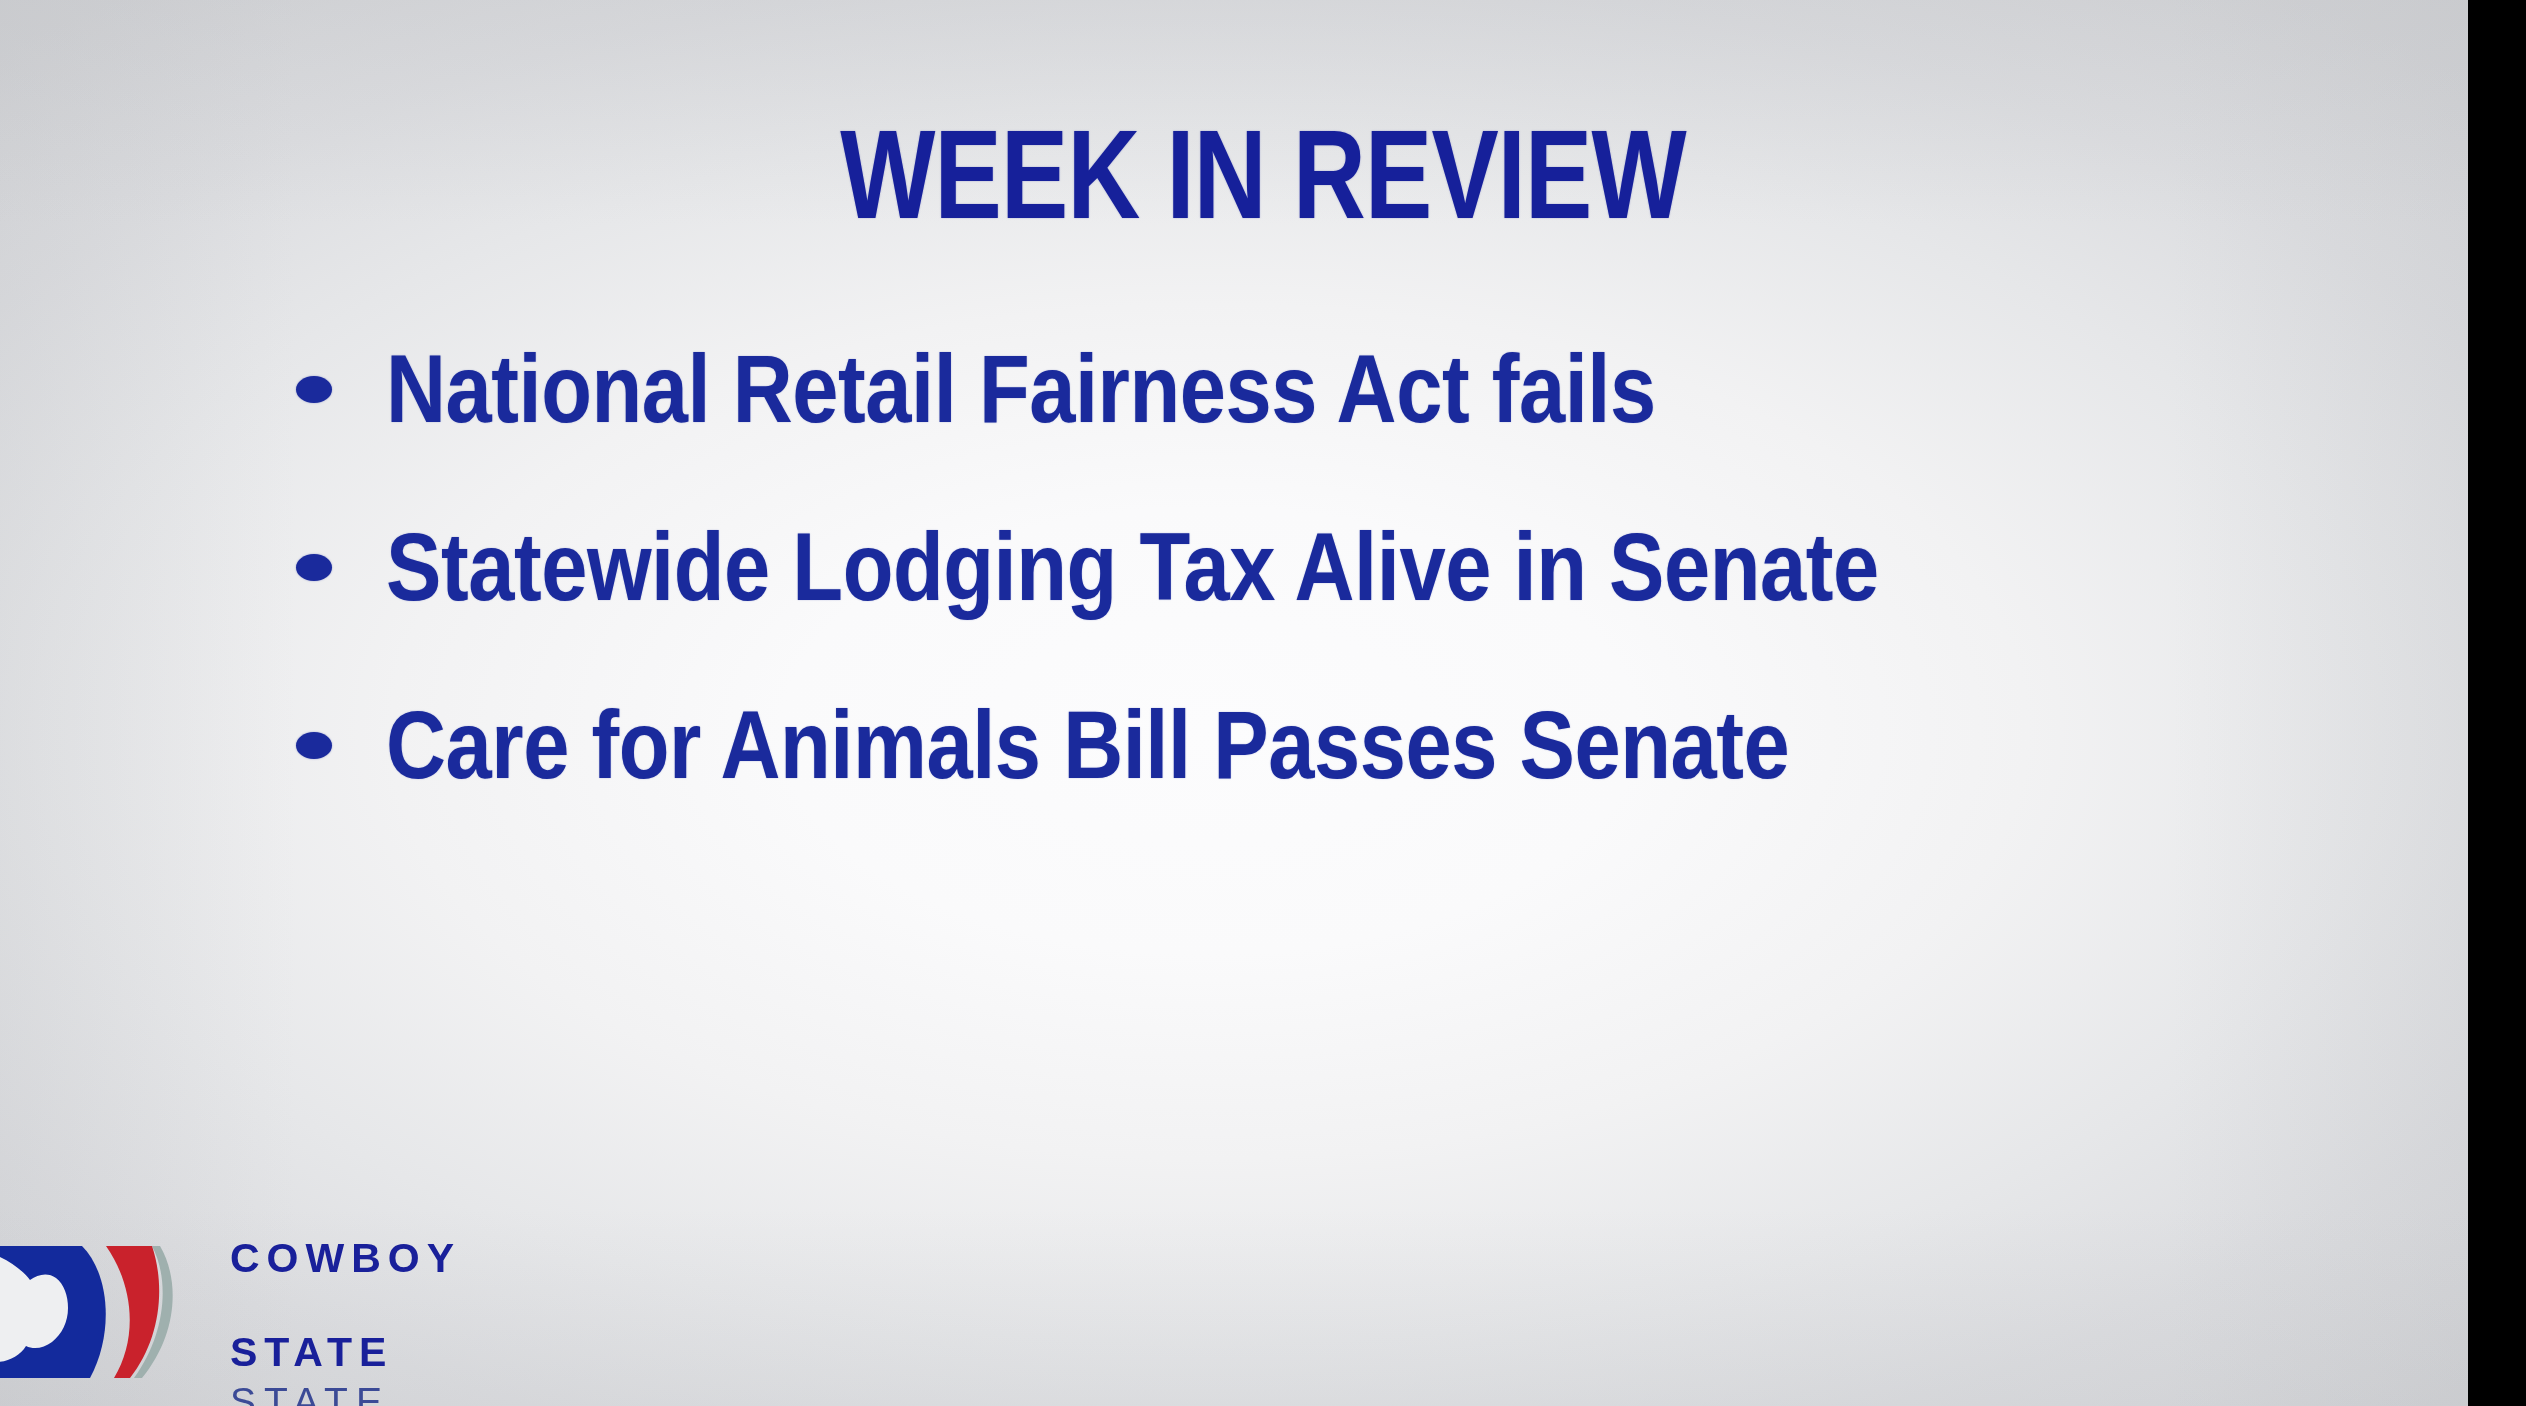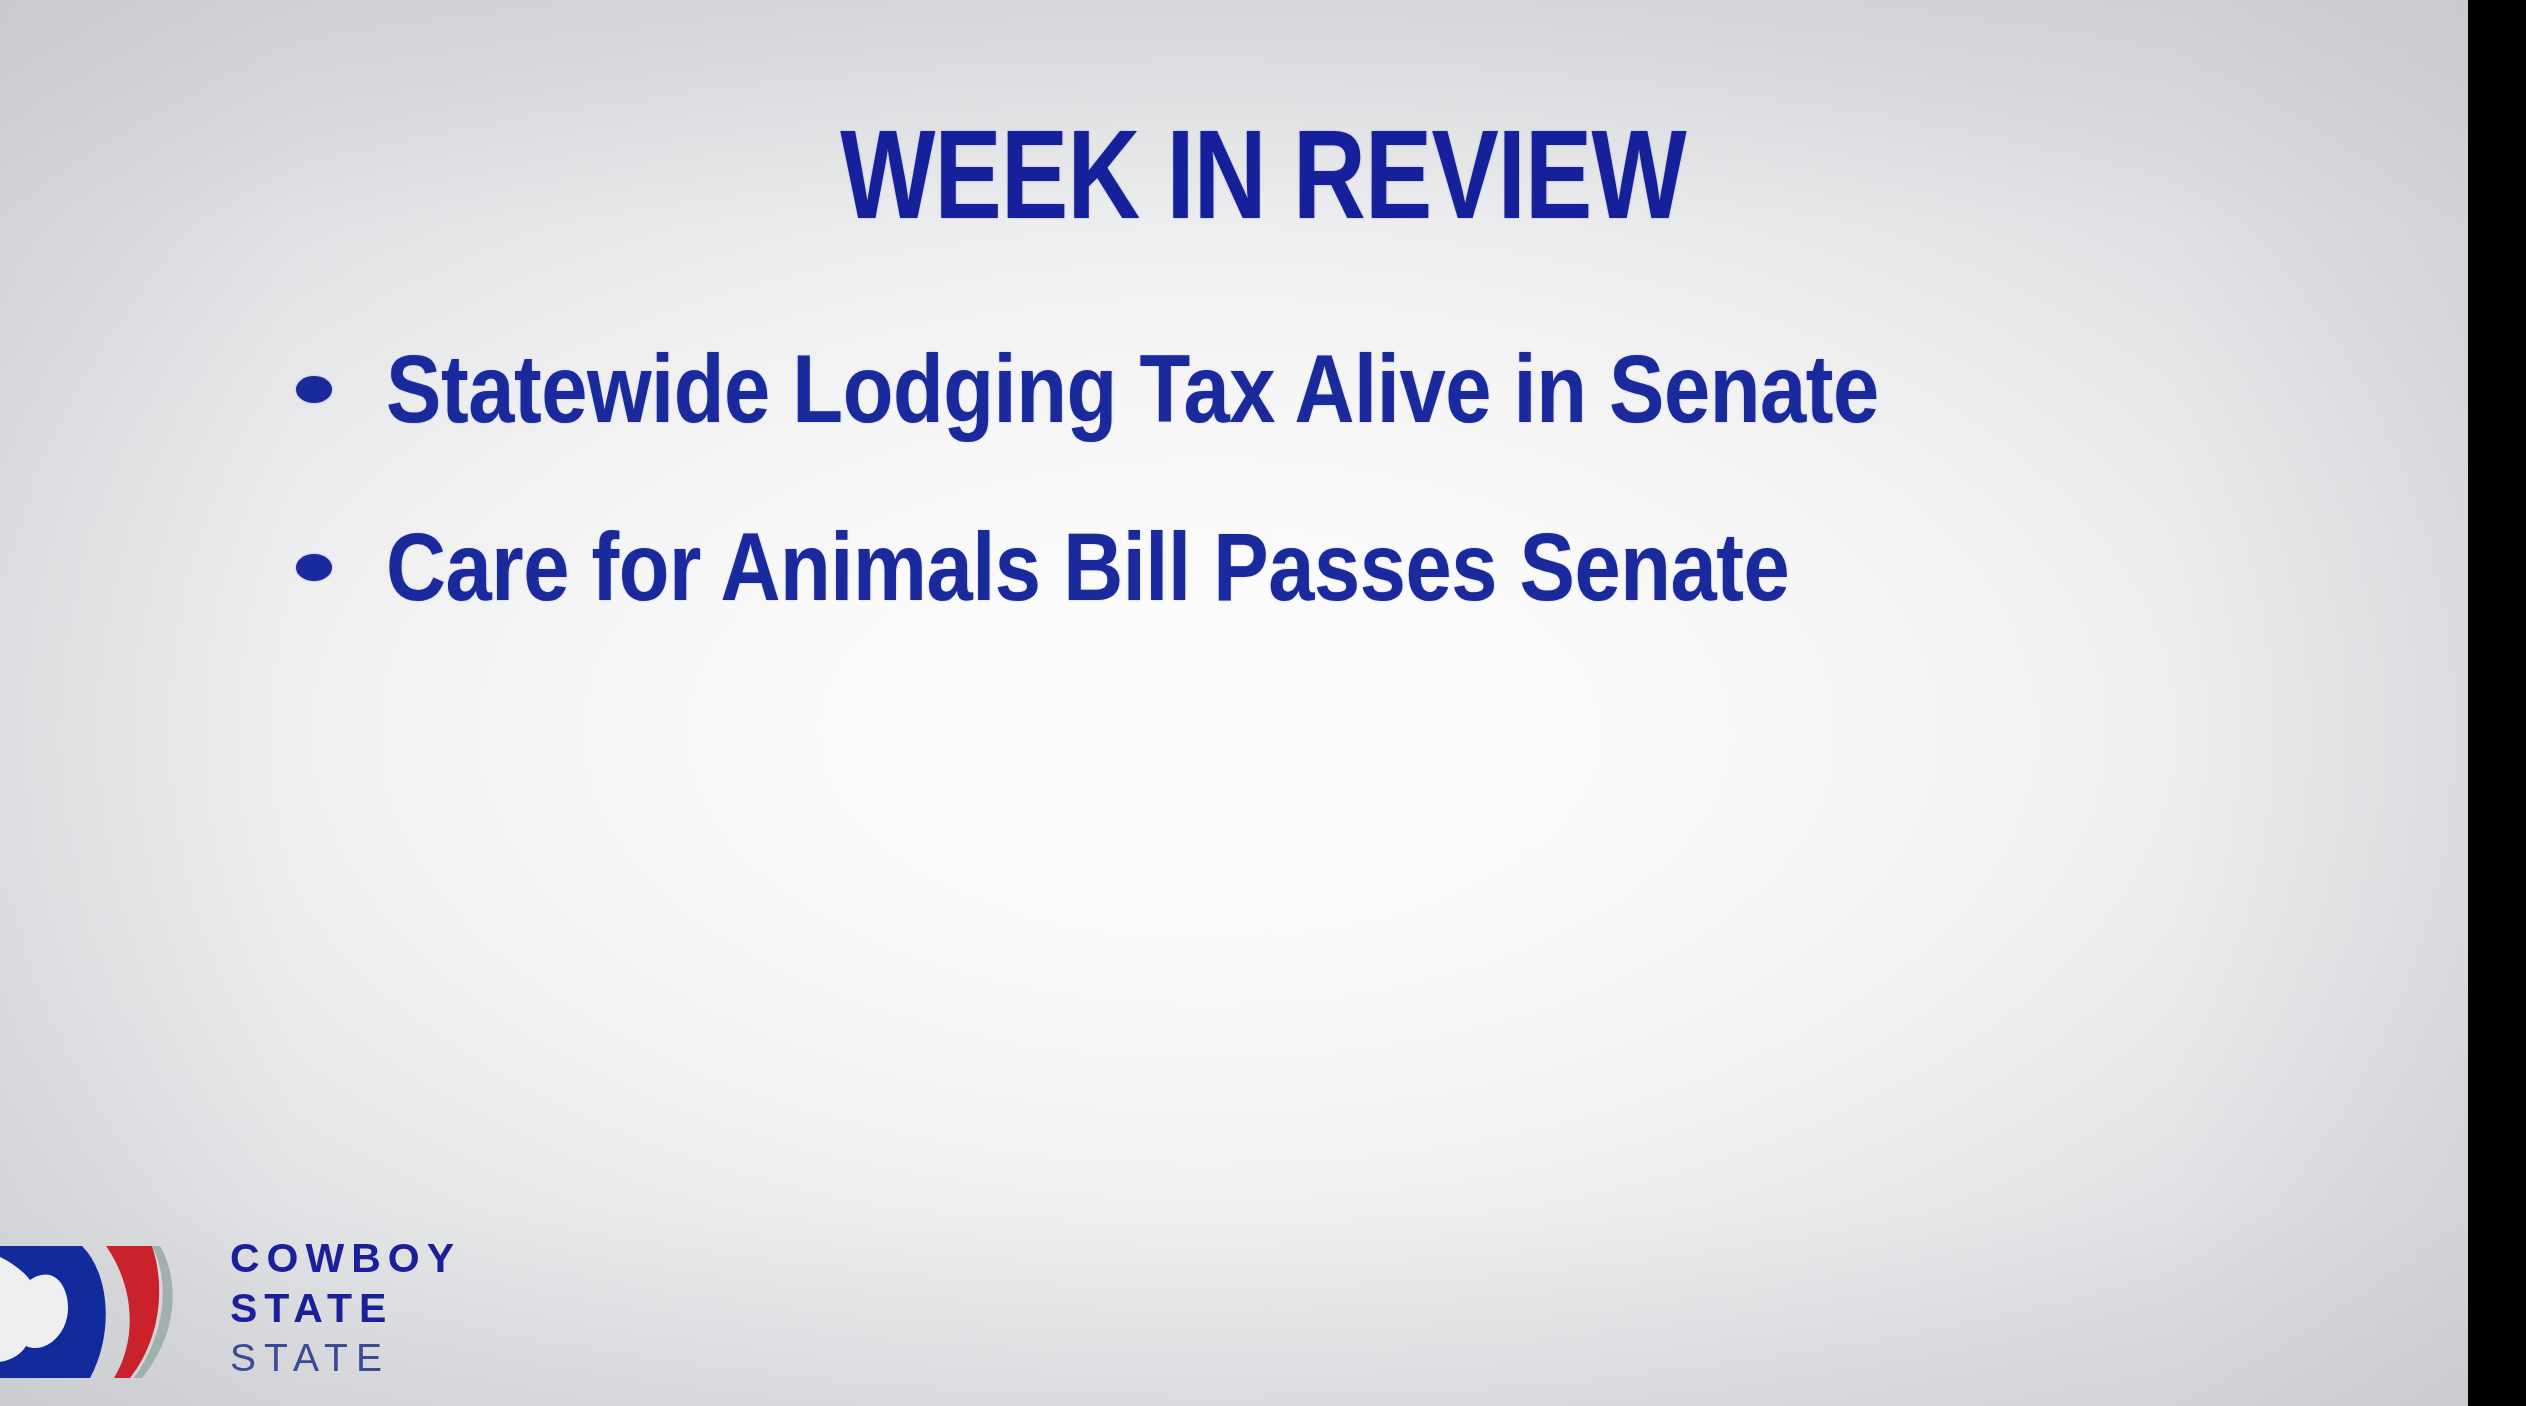--- a/index.html
+++ b/index.html
@@ -110,20 +110,21 @@
     flex-direction: column;
     justify-content: center;
   }
   .wm-line {
     color: #19209a;
     font-size: 41px;
     font-weight: 700;
     letter-spacing: 7px;
     line-height: 1.22;
     white-space: nowrap;
+    margin-top: 44px;
   }
   .wm-daily {
     color: #3b4a96;
     font-size: 39px;
     font-weight: 400;
     letter-spacing: 8px;
     line-height: 1.2;
     margin-top: 2px;
     white-space: nowrap;
   }
@@ -133,20 +134,24 @@
 
 <div id="slide">
 
   <div id="vignette"></div>
 
   <h1 id="title">WEEK IN REVIEW</h1>
 
   <ul id="bullets">
 
 
+    <li class="bullet-row">
+      <span class="bullet-dot"></span>
+      <span class="bullet-text">National Retail Fairness Act fails</span>
+    </li>
 
     <li class="bullet-row">
       <span class="bullet-dot"></span>
       <span class="bullet-text">Statewide Lodging Tax Alive in Senate</span>
     </li>
 
     <li class="bullet-row">
       <span class="bullet-dot"></span>
       <span class="bullet-text">Care for Animals Bill Passes Senate</span>
     </li>

